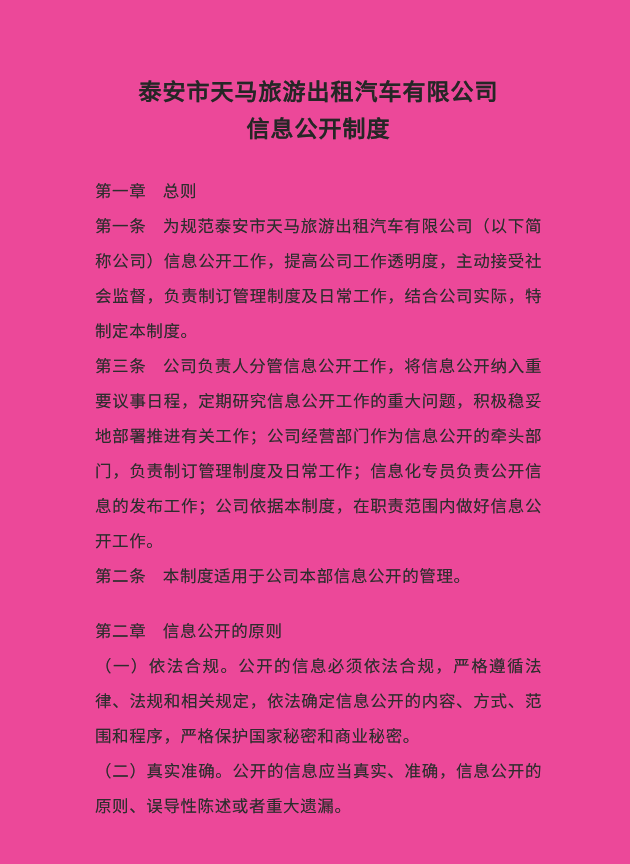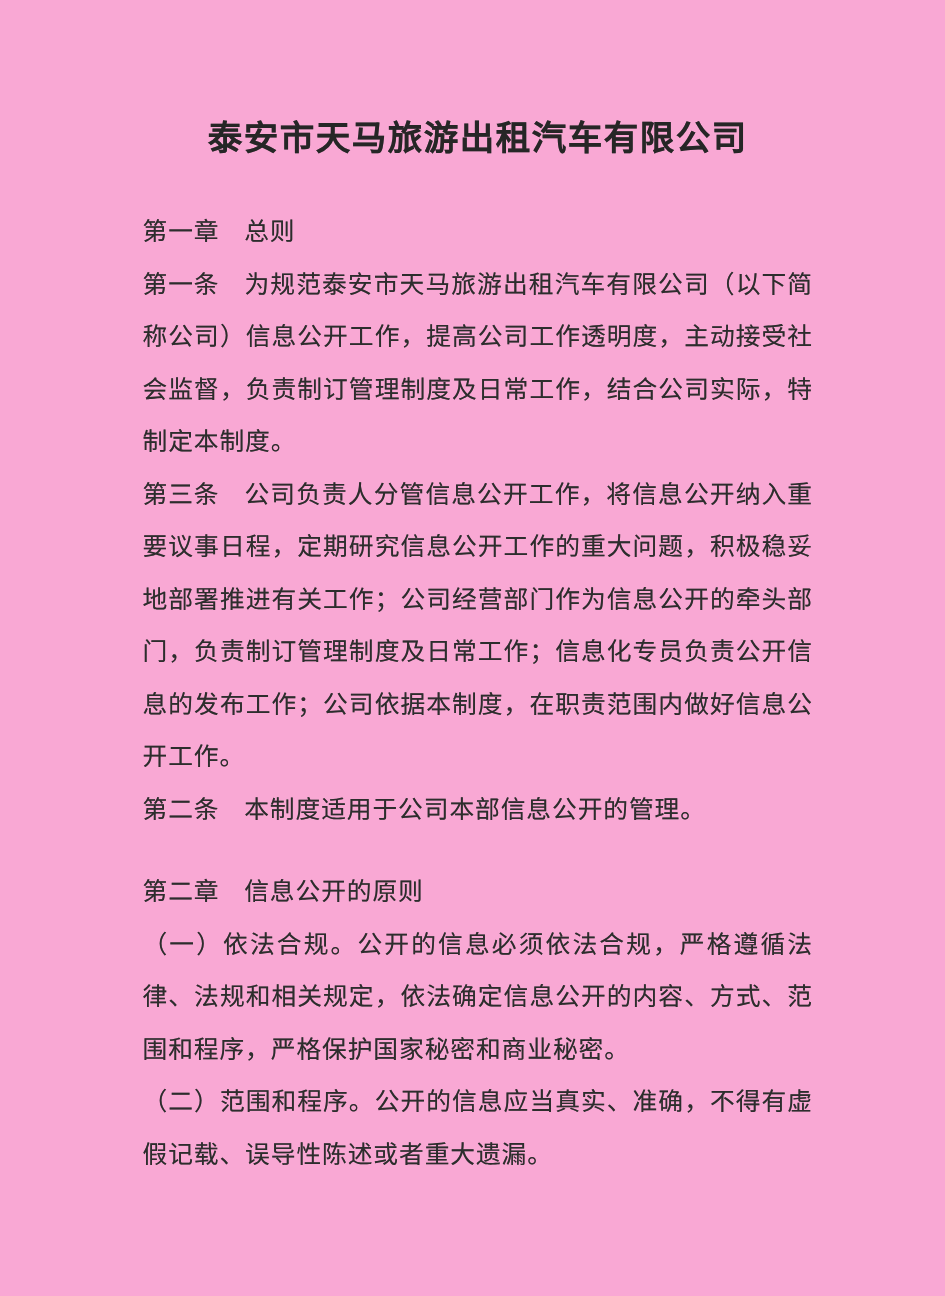--- a/index.html
+++ b/index.html
@@ -6,25 +6,25 @@
   html, body {
     margin: 0;
     padding: 0;
     background: #ffffff;
   }
   .page {
     position: relative;
     width: 630px;
     height: 864px;
     margin: 0 auto;
-    background: #f9a8d4;
+    background: #ec4899;
     overflow: hidden;
     box-sizing: border-box;
     padding: 74px 88px 0 95px;
-    font-family: Liberation Serif, serif;
+    font-family: Liberation Sans, sans-serif;
     color: #2d2d2d;
     
     text-shadow: 0 0 0.4px rgba(60,60,60,0.55);
   }
   .doc-title {
     text-align: center;
     font-weight: bold;
     font-size: 23px;
     line-height: 37px;
     letter-spacing: 1px;
@@ -49,20 +49,21 @@
   }
   .chapter-heading .para-label { margin-right: 1em; margin-top: 20px; }
 </style>
 </head>
 <body>
 
 <div class="page">
 
   <h1 class="doc-title">
     <span class="t-line">泰安市天马旅游出租汽车有限公司</span>
+    <span class="t-line">信息公开制度</span>
   </h1>
 
   <div class="doc-body">
 
     <p class="chapter-heading">
       <span class="para-label">第一章</span><span>总则</span>
     </p>
 
     <p class="article">
       <span class="para-label">第一条</span><span>为规范泰安市天马旅游出租汽车有限公司（以下简称公司）信息公开工作，提高公司工作透明度，主动接受社会监督，负责制订管理制度及日常工作，结合公司实际，特制定本制度。</span>
@@ -79,17 +80,17 @@
     <p class="chapter-heading">
       <span class="para-label">第二章</span><span>信息公开的原则</span>
     </p>
 
 
     <p class="list-item">
       <span>（一）依法合规。公开的信息必须依法合规，严格遵循法律、法规和相关规定，依法确定信息公开的内容、方式、范围和程序，严格保护国家秘密和商业秘密。</span>
     </p>
 
     <p class="list-item">
-      <span>（二）范围和程序。公开的信息应当真实、准确，不得有虚假记载、误导性陈述或者重大遗漏。</span>
+      <span>（二）真实准确。公开的信息应当真实、准确，信息公开的原则、误导性陈述或者重大遗漏。</span>
     </p>
 
   </div>
 </div>
 
 </body></html>

